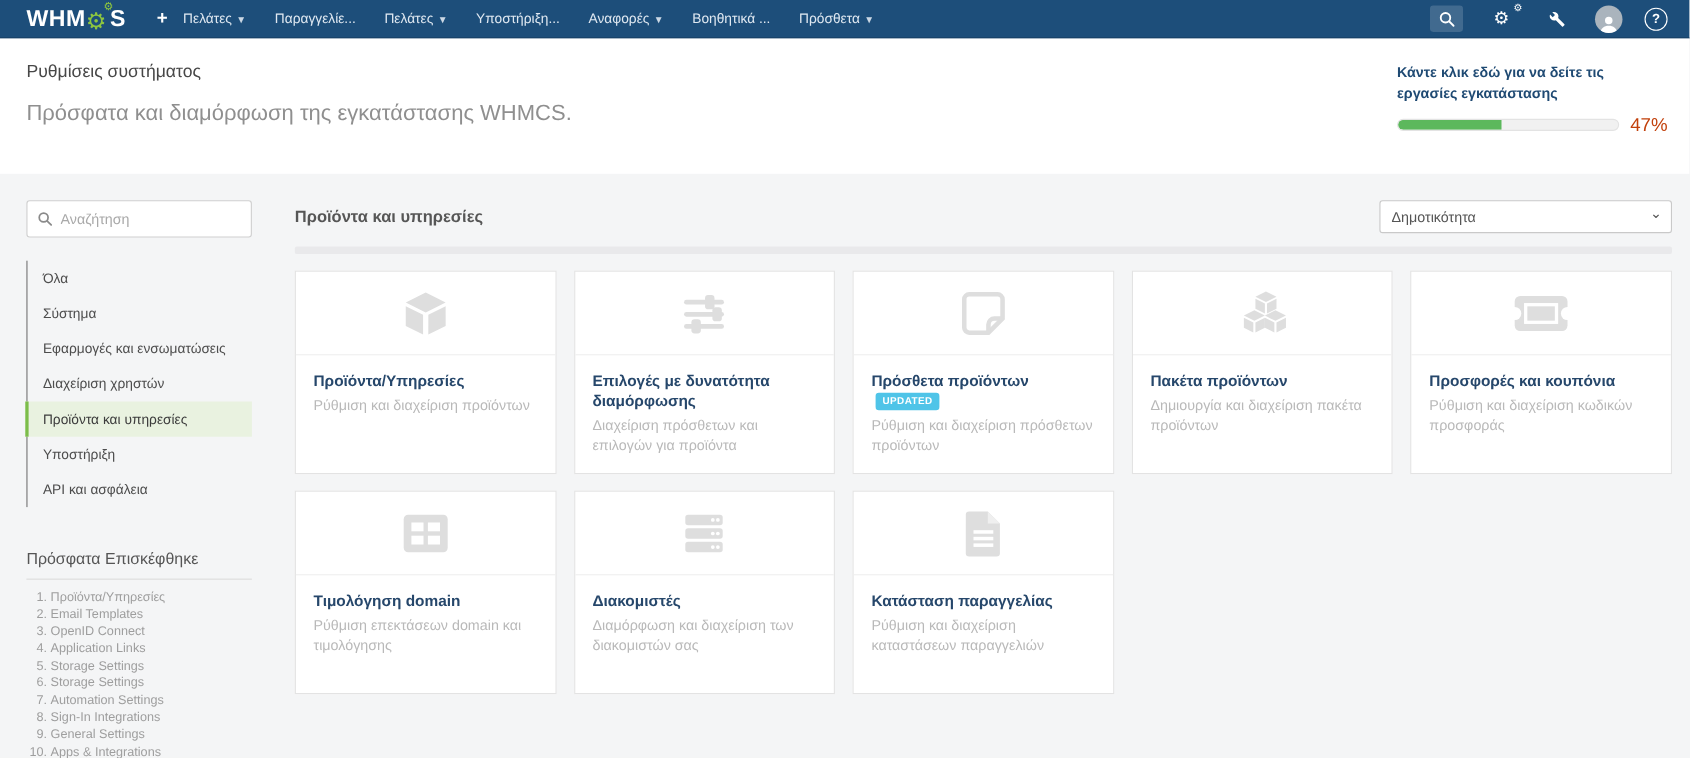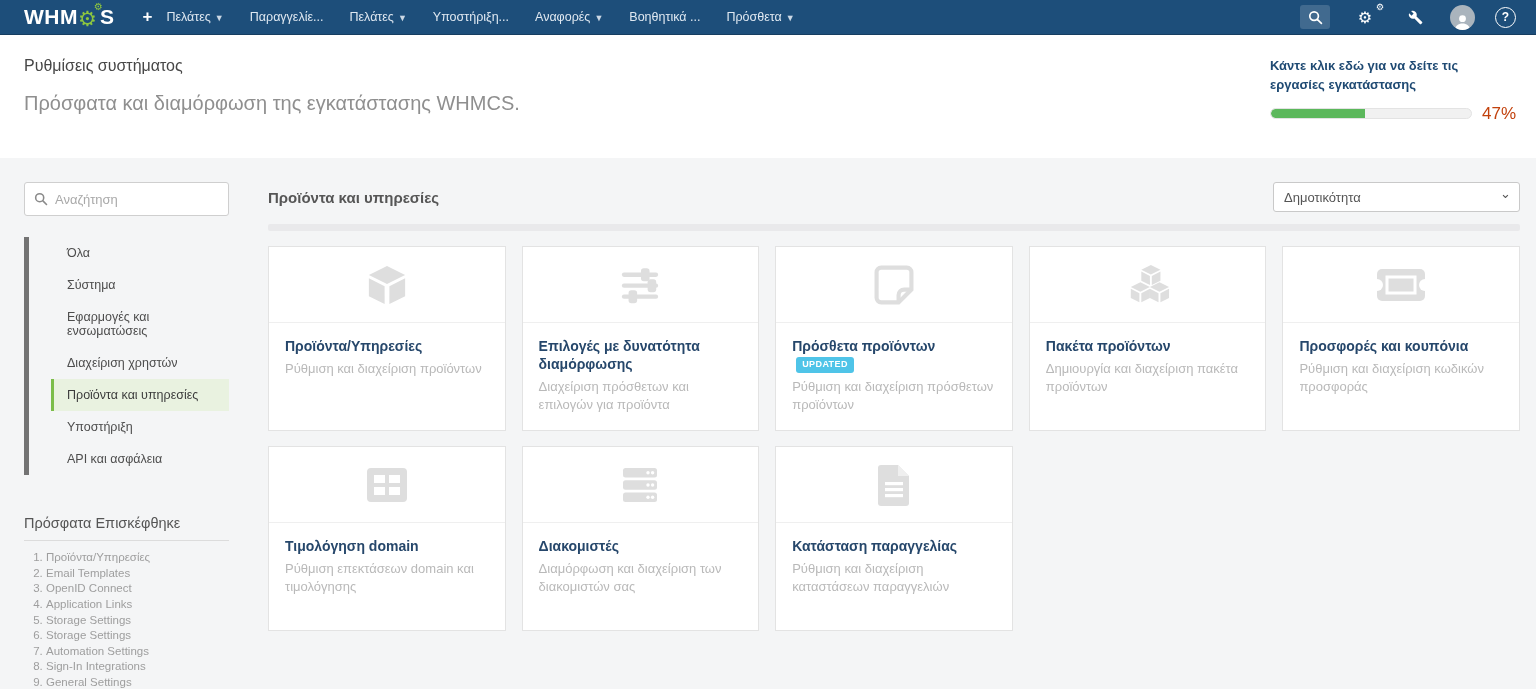--- a/index.html
+++ b/index.html
@@ -47,34 +47,34 @@
   
   .content { display:flex; height:531px; padding:24px 16px 0 24px; }
 
   
   .sidebar { width:205px; flex:0 0 205px; }
   .search-box { width:205px; height:34px; background:#fff; border:1px solid #cfcfcf;
     border-radius:3px; display:flex; align-items:center; padding:0 9px; gap:7px; }
   .search-box input { border:none; outline:none; flex:1; font-size:13px; color:#555;
     font-family:inherit; background:transparent; min-width:0; }
   .search-box input::placeholder { color:#a9a9a9; }
-  .side-nav { margin-top:21px; border-left:5px solid #737373;padding-left:24px; }
+  .side-nav { margin-top:21px; border-left:1px solid #737373; }
   .side-item { font-size:12.5px; color:#4d4d4d; padding:9px 14px; cursor:pointer; font-weight:500; }
   .side-item.active { background:#e9f2e0; border-left:3px solid #7cbd4a; margin-left:-2px;
     padding-left:13px; color:#3c3c3c; }
   .recent { margin-top:40px; }
   .recent-title { font-size:14.5px; color:#555; padding-bottom:9px; border-bottom:1px solid #dcdcdc; }
   .recent ol { margin:9px 0 0 0; padding-left:22px; }
   .recent li { font-size:11.5px; color:#9e9e9e; line-height:1.36; cursor:pointer; }
 
   
   .main { flex:1; margin-left:39px; }
   .main-head { display:flex; align-items:center; justify-content:space-between; height:30px; }
   .section-title { font-size:15px; font-weight:600; color:#565656; }
-  .select-wrap { position:relative; width:247px; }
+  .select-wrap { position:relative; width:266px; }
   .select-wrap select { width:100%; height:30px; border:1px solid #c9c9c9; border-radius:3px;
     background:#fff; font-size:13px; color:#555; padding:0 26px 0 10px; appearance:none;
     -webkit-appearance:none; font-family:inherit; cursor:pointer; }
   .select-chevron { position:absolute; right:9px; top:4px; color:#555; font-size:13px;
     pointer-events:none; }
   .main-divider { height:7px; background:#e9e9eb; border-radius:2px; margin-top:12px; }
 
   .cards { display:grid; grid-template-columns:repeat(5,1fr); gap:15px 16px; margin-top:15px; }
   .card { background:#fff; border:1px solid #e3e3e3; height:185px; cursor:pointer; }
   .card-iconarea { height:76px; display:flex; align-items:center; justify-content:center;

